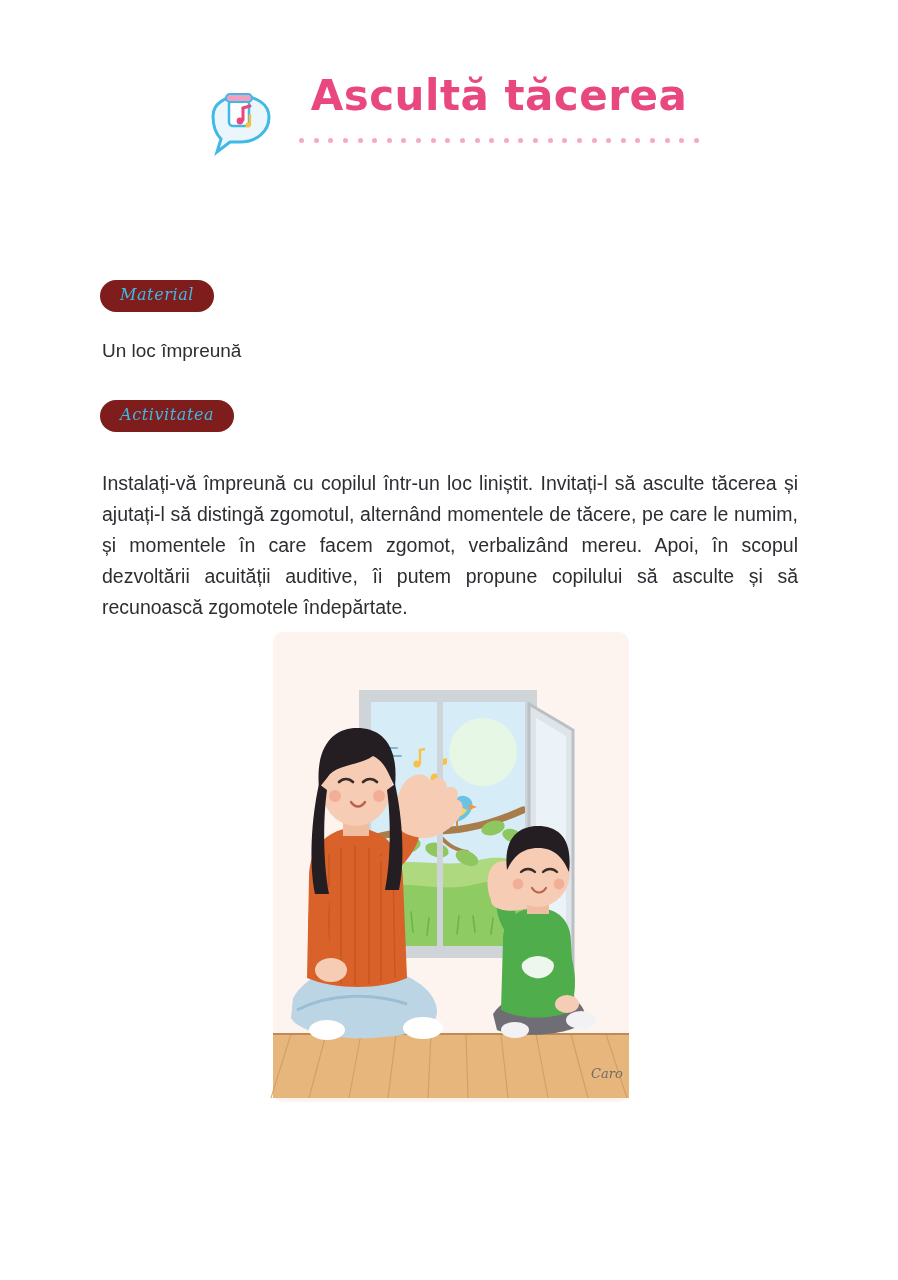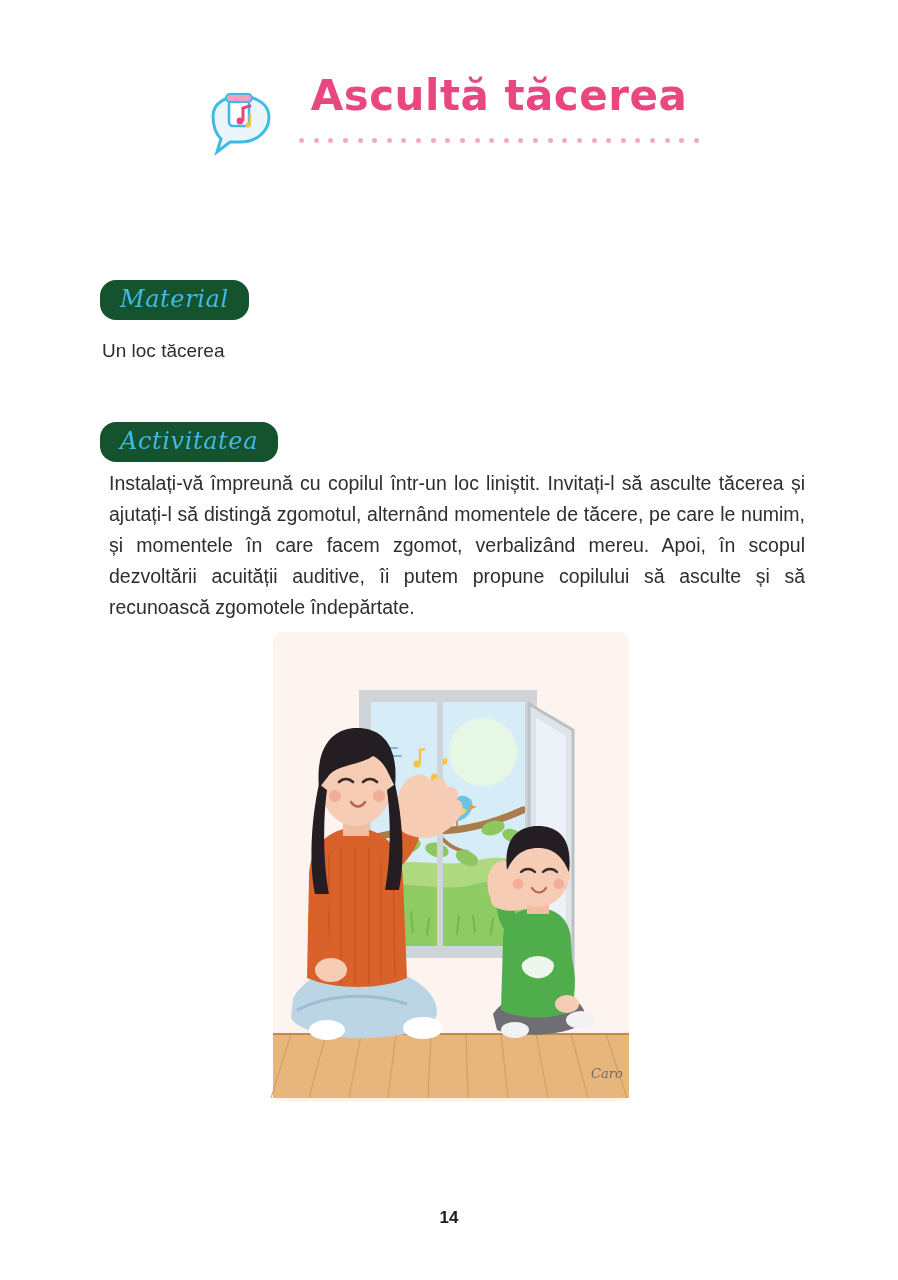--- a/index.html
+++ b/index.html
@@ -76,53 +76,52 @@
     display: block;
     width: 5px;
     height: 5px;
     border-radius: 50%;
     background: #f5a9c3;
   }
 
   
   .label-chip {
     position: absolute;
-    background: #14532d;
+    background: #7f1d1d;
     border-radius: 16px;
     padding: 7px 20px 9px 20px;
     color: #3fb9e5;
     font-family: "DejaVu Serif", serif;
     font-style: italic;
-    font-size: 24px;
+    font-size: 16px;
     line-height: 1;
     letter-spacing: 0.6px;
   }
   #chip-material { left: 100px; top: 280px; }
-  #chip-activity { left: 100px; top: 422px; padding-left: 20px; }
+  #chip-activity { left: 100px; top: 400px; padding-left: 20px; }
 
   
   .material-text {
     position: absolute;
     left: 102px;
     top: 340px;
     font-size: 19px;
     color: #2d2d33;
     font-family: "Liberation Sans", sans-serif;
   }
   .activity-text {
     position: absolute;
     left: 102px;
     top: 468px;
     width: 696px;
     font-size: 19.5px;
     line-height: 31px;
     color: #2d2d33;
     text-align: justify;
     font-family: "Liberation Sans", sans-serif;
-    margin-left: 7px;
   }
 
   
   .illus {
     position: absolute;
     left: 231px;
     top: 632px;
     width: 440px;
     height: 490px;
   }
@@ -193,21 +192,21 @@
             <i style="background: rgb(245, 169, 195);"></i>
             <i style="background: rgb(245, 169, 195);"></i>
             <i style="background: rgb(245, 169, 195);"></i>
             <i style="background: rgb(245, 169, 195);"></i>
           </div>
       </div>
     </div>
   </div>
 
   <div class="label-chip" id="chip-material">Material</div>
-  <div class="material-text">Un loc tăcerea</div>
+  <div class="material-text">Un loc împreună</div>
 
   <div class="label-chip" id="chip-activity">Activitatea</div>
   <div class="activity-text">Instalați-vă împreună cu copilul într-un loc liniștit. Invitați-l să asculte tăcerea și ajutați-l să distingă zgomotul, alternând momentele de tăcere, pe care le numim, și momentele în care facem zgomot, verbalizând mereu. Apoi, în scopul dezvoltării acuității auditive, îi putem propune copilului să asculte și să recunoască zgomotele îndepărtate.</div>
 
   <div class="illus">
     <svg viewBox="0 0 440 490" width="440" height="490">
 
       <rect x="42" y="0" width="356" height="470" rx="10" fill="#fdf4f0"></rect>
 
       <path d="M42 402 L398 402 L398 466 L42 466 Z" fill="#e7b67d"></path>
@@ -341,15 +340,14 @@
       <path d="M290 240 C294 236 300 236 304 240" stroke="#3a2b28" stroke-width="2.4" fill="none" stroke-linecap="round"></path>
       <path d="M312 240 C316 236 322 236 326 240" stroke="#3a2b28" stroke-width="2.4" fill="none" stroke-linecap="round"></path>
       <circle cx="287" cy="252" r="5.4" fill="#f1a38f" opacity="0.75"></circle>
       <circle cx="328" cy="252" r="5.4" fill="#f1a38f" opacity="0.75"></circle>
       <path d="M301 256 C305 262 311 262 315 256" stroke="#b9614a" stroke-width="2.2" fill="none" stroke-linecap="round"></path>
 
       <text x="360" y="446" font-family="DejaVu Serif, serif" font-style="italic" font-size="13" fill="#6f6a66">Caro</text>
     </svg>
   </div>
 
-  <div class="page-number">14</div>
 
 </div>
 
 </body></html>

